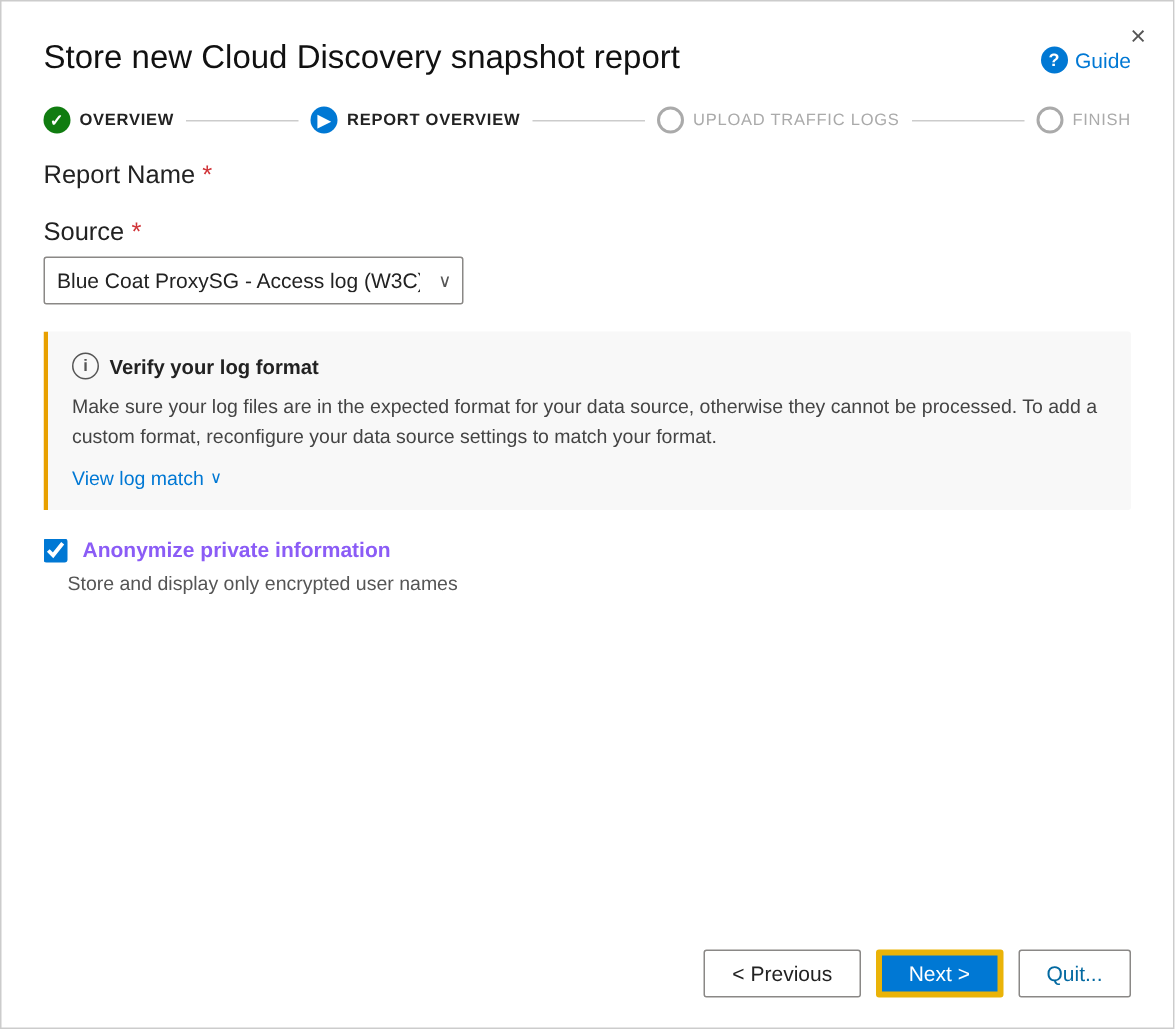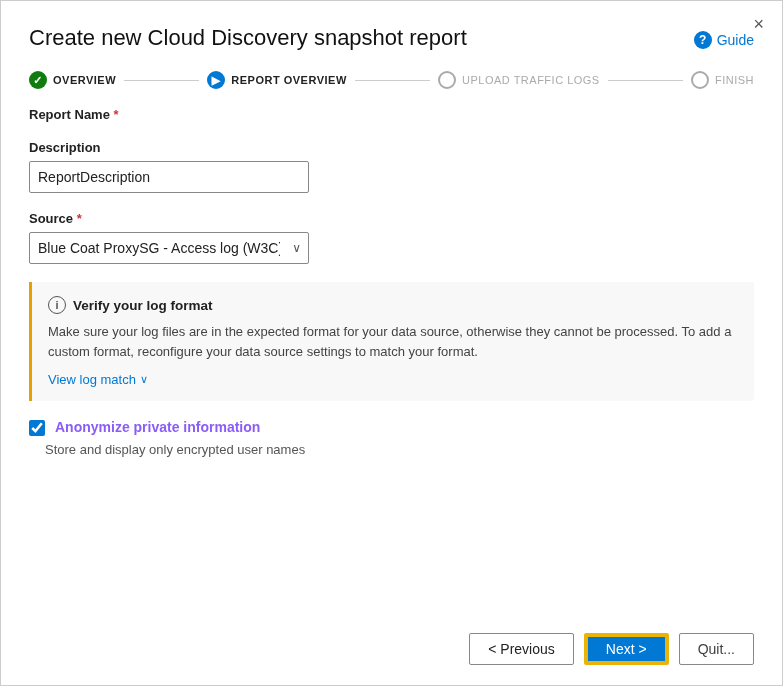--- a/index.html
+++ b/index.html
@@ -119,22 +119,22 @@
     }
     
     .form-body {
       padding: 0 28px;
       flex: 1;
     }
     .form-group {
       margin-bottom: 18px;
     }
     .form-label {
-      font-size: 13px;
-      font-weight: 700;
+      font-size: 17px;
+      font-weight: 400;
       color: #222;
       margin-bottom: 6px;
       display: block;
     }
     .required-star {
       color: #d13438;
     }
     .form-input {
       width: 280px;
       height: 32px;
@@ -270,32 +270,32 @@
     }
     .btn-primary {
       background: #0078d4;
       border: 4px solid #eab308;
       color: #fff;
       font-weight: 400;
     }
     .btn-outline {
       background: #fff;
       border: 1px solid #8a8886;
-      color: #404040;
+      color: #0369a1;
     }
   </style>
 </head>
 <body>
 
 <div class="dialog">
 
   <button class="close-btn">×</button>
 
   <div class="dialog-header">
-    <h1 class="dialog-title">Create new Cloud Discovery snapshot report</h1>
+    <h1 class="dialog-title">Store new Cloud Discovery snapshot report</h1>
     <a class="guide-link">
       <span class="guide-icon">?</span>
       <span>Guide</span>
     </a>
   </div>
 
   <div class="steps-bar">
     <div class="step step-done">
       <span class="step-icon">✓</span>
       <span>OVERVIEW</span>
@@ -319,24 +319,20 @@
 
   <div class="form-body">
 
     <div class="form-group">
       <label class="form-label">
         <span>Report Name</span>
         <span class="required-star">*</span>
       </label>
     </div>
 
-    <div class="form-group">
-      <label class="form-label">Description</label>
-      <input class="form-input" type="text" value="ReportDescription" style="">
-    </div>
 
     <div class="form-group">
       <label class="form-label">
         <span>Source</span>
         <span class="required-star">*</span>
       </label>
       <div class="select-wrapper">
         <select class="form-select">
           <option>Blue Coat ProxySG - Access log (W3C)</option>
           <option>Cisco ASA</option>

